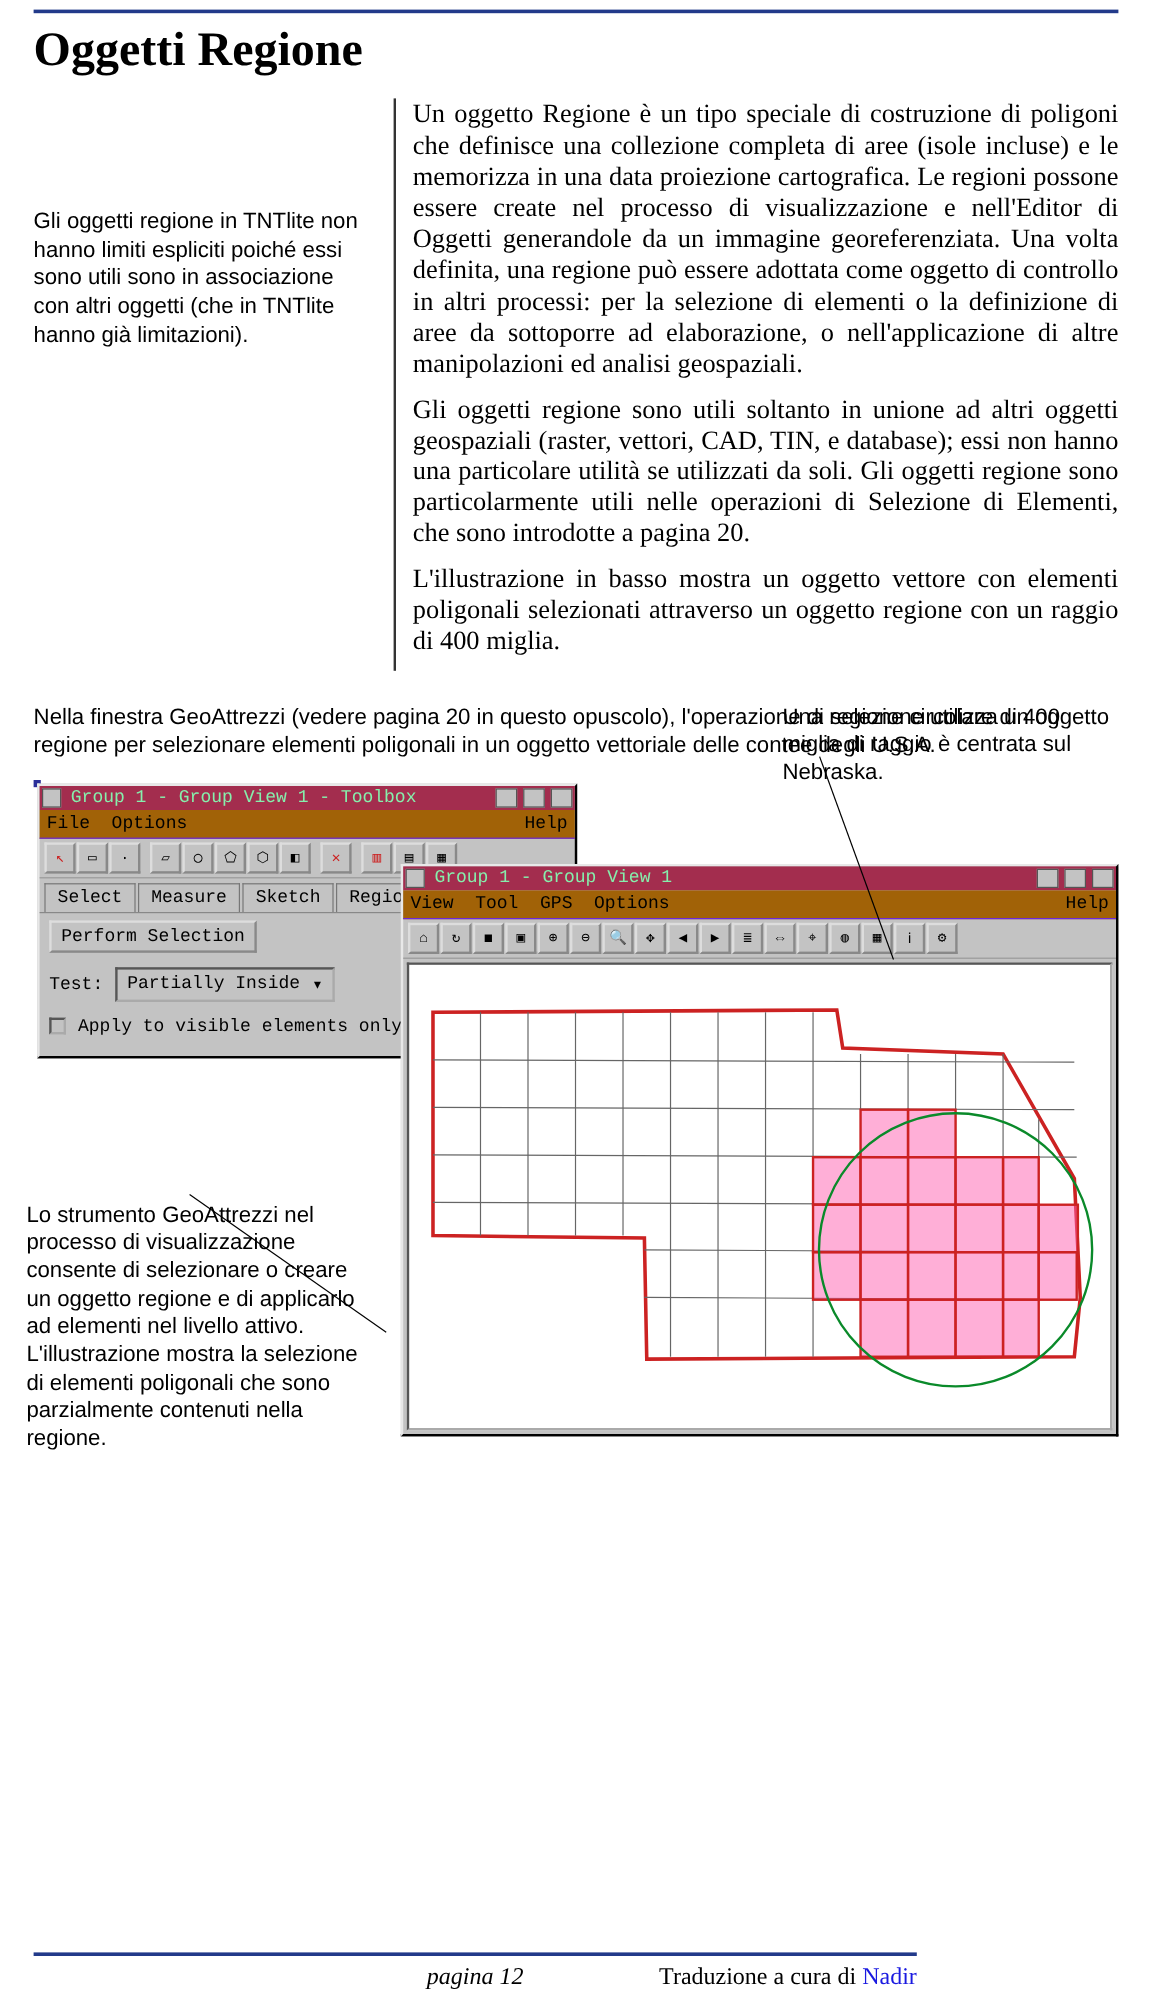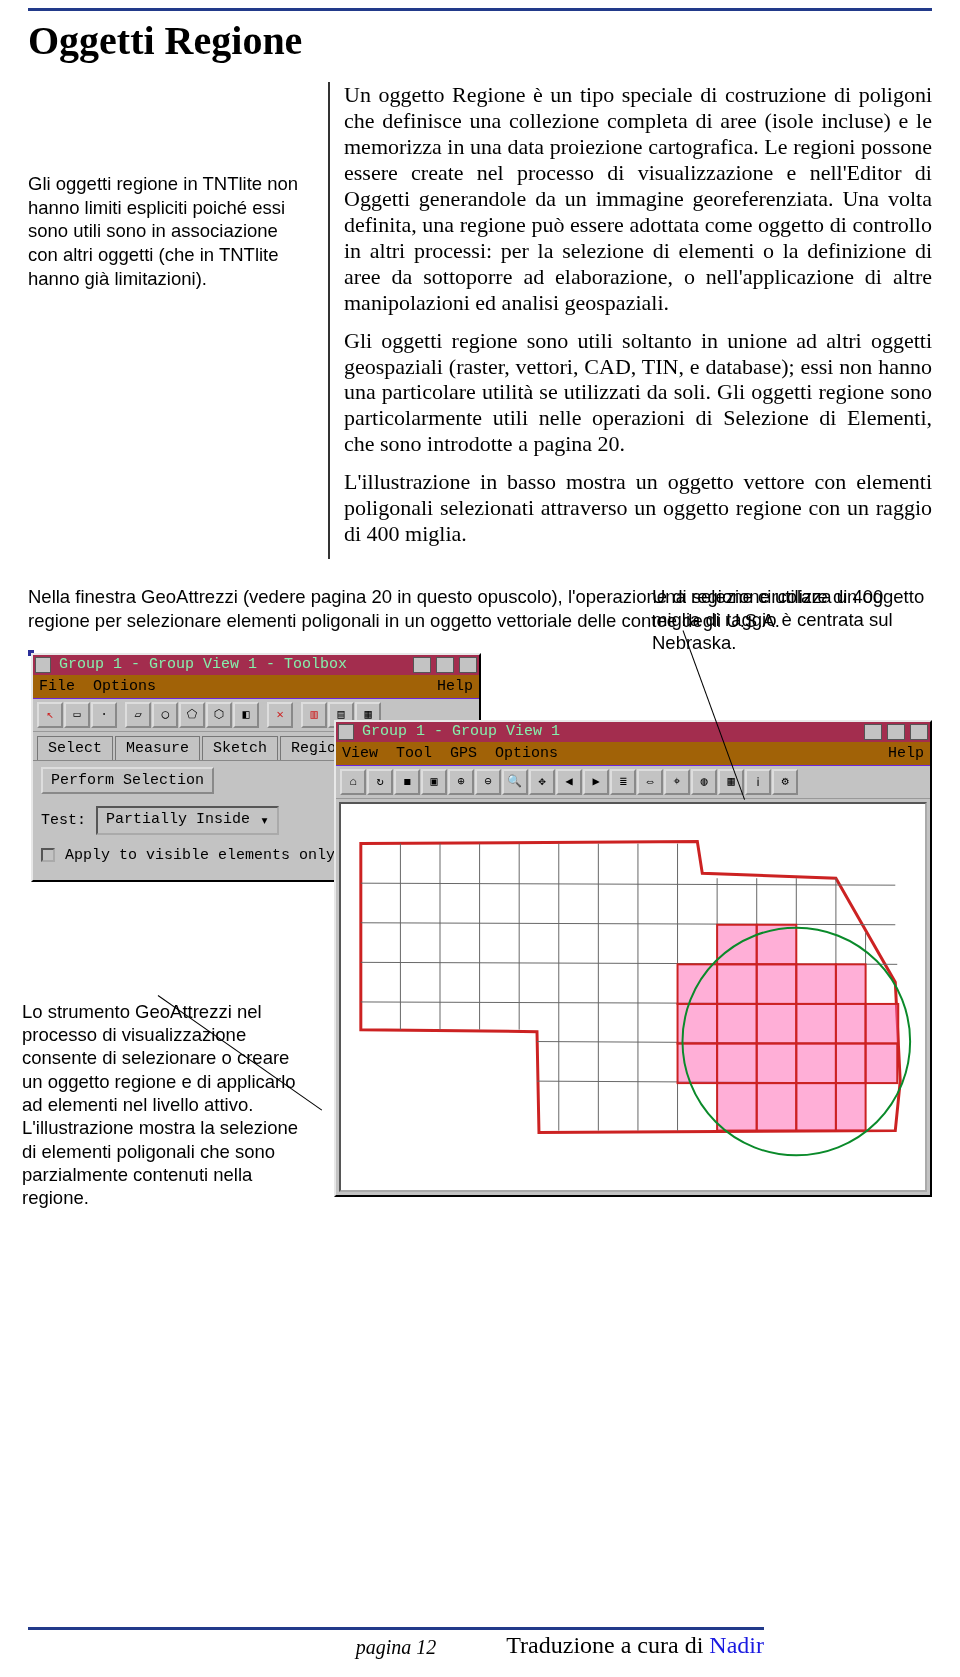--- a/index.html
+++ b/index.html
@@ -113,21 +113,21 @@
   }
 
   .footer {
     position:absolute;
     bottom:18px;
     left:0;
     width:792px;
     text-align:center;
   }
   .footer .pg { font-family:"Times New Roman",serif; font-style:italic; font-size:20px;}
-  .footer .trad { position:absolute; right:28px; bottom:0; font-family:"Times New Roman",serif; font-size:24px;}
+  .footer .trad { position:absolute; right:28px; bottom:0; font-family:"Times New Roman",serif; font-size:20px;}
   .footer .trad .link{color:#1a1ae0;}
   .footer .rule {border-top:3px solid #223a8a; margin:0 28px 6px 28px;}
 
   
   .mapsvg { width:100%; height:100%; }
   .county { fill:none; stroke:#666; stroke-width:1;}
   .outline { fill:none; stroke:#c22; stroke-width:3;}
   .sel { fill:#ff5faf; fill-opacity:0.5; stroke:#c22; stroke-width:2;}
   .circle { fill:none; stroke:#0a8a2a; stroke-width:2;}
 </style>

